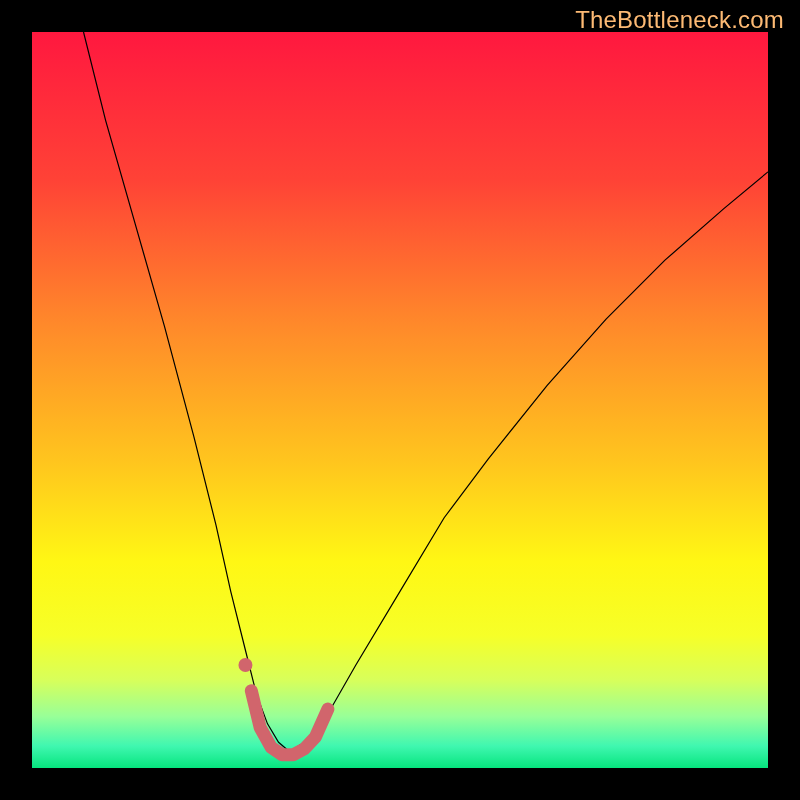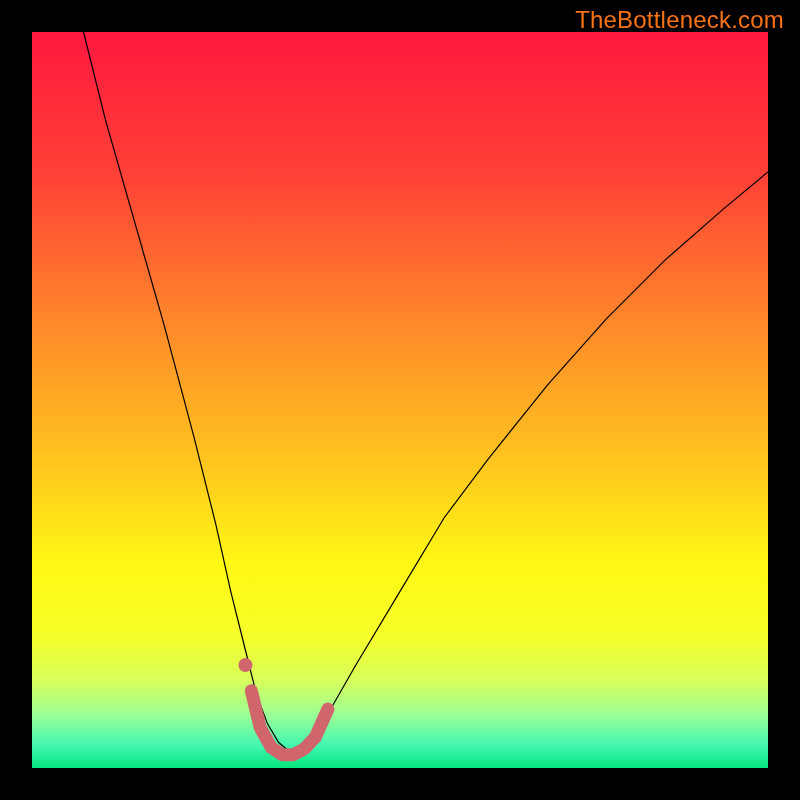--- a/index.html
+++ b/index.html
@@ -28,21 +28,21 @@
   }
   .plot-area svg {
     display: block;
   }
   .watermark {
     position: absolute;
     top: 6px;
     right: 16px;
     font-family: Arial, Helvetica, sans-serif;
     font-size: 24px;
-    color: #f97316;
+    color: #fdba74;
     letter-spacing: 0.2px;
     user-select: none;
   }
 </style>
 </head>
 <body>
 
 <div class="frame">
 
   <div class="plot-area">

